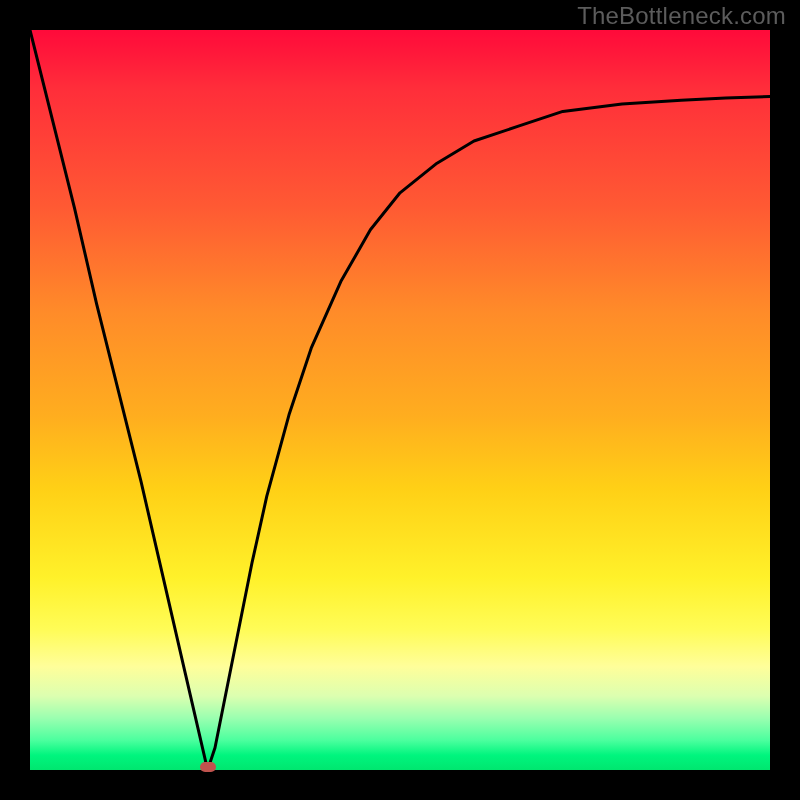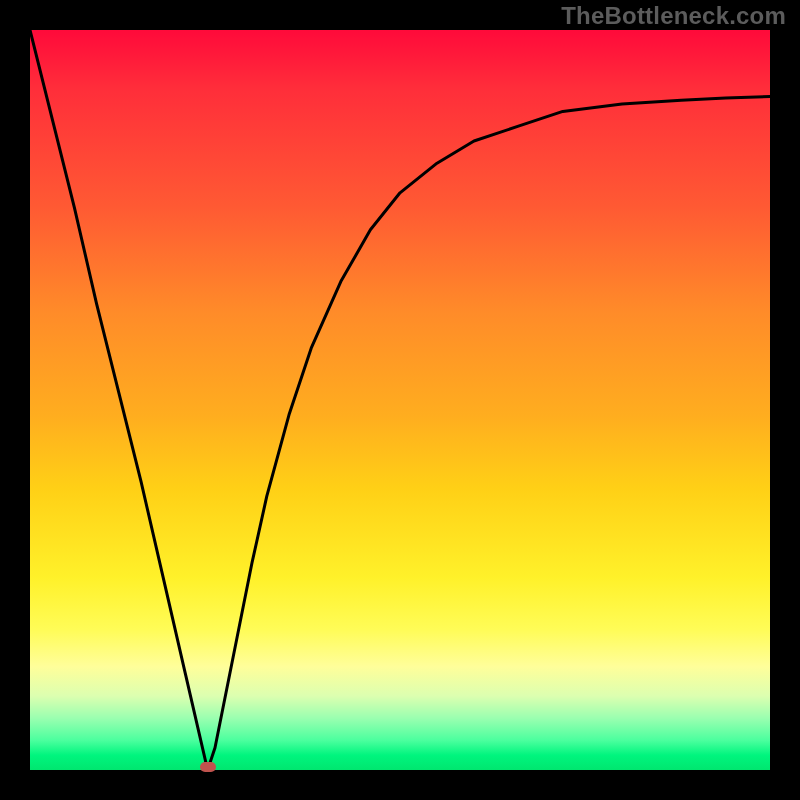--- a/index.html
+++ b/index.html
@@ -16,21 +16,21 @@
     width: 800px;
     height: 800px;
     background: #000;
   }
   .watermark {
     position: absolute;
     top: 2px;
     right: 14px;
     color: #5c5c5c;
     font-size: 24px;
-    font-weight: 700;
+    font-weight: 400;
     letter-spacing: 0.2px;
     user-select: none;
     text-align: right;
   }
   .plot {
     position: absolute;
     left: 30px;
     top: 30px;
     width: 740px;
     height: 740px;

